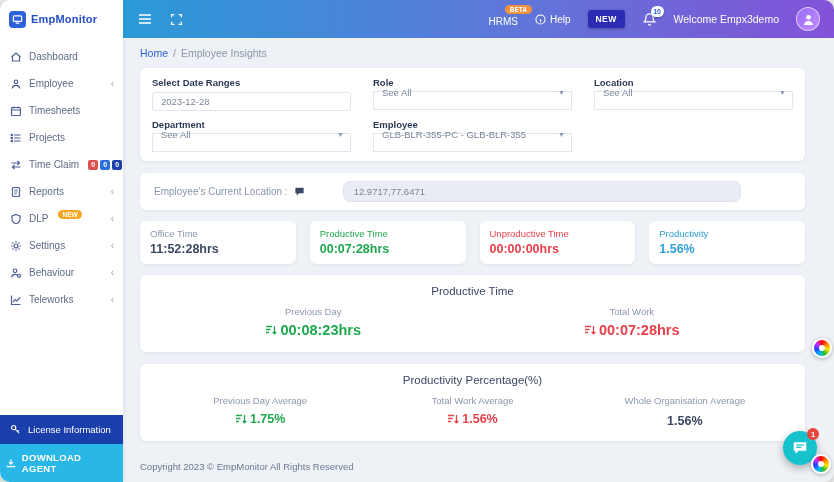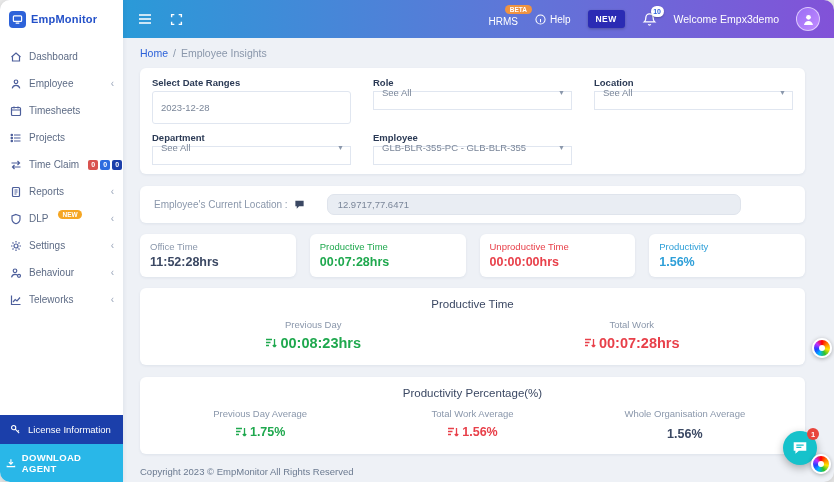--- a/index.html
+++ b/index.html
@@ -40,25 +40,25 @@
 
   
   .content{flex:1;padding:9px 29px 10px 17px;display:flex;flex-direction:column;overflow:hidden;}
   .breadcrumb{font-size:10.5px;color:#8a97ab;margin-bottom:9px;display:flex;gap:5px;align-items:center;}
   .bc-home{color:#2d62d9;cursor:pointer;}
   .card{background:#fff;border-radius:6px;box-shadow:0 1px 3px rgba(40,60,100,.08);}
 
   .filter-card{padding:9px 12px;margin-bottom:12px;}
   .fgrid{display:grid;grid-template-columns:1fr 1fr 1fr;column-gap:22px;row-gap:8px;}
   .fld label{display:block;font-size:9.5px;font-weight:bold;color:#2b3a55;margin-bottom:3px;}
-  .inp{width:100%;height:33px;border:1px solid #e0e6f0;border-radius:3px;font-size:9.5px;color:#7a8699;padding:0 8px;background:#fff;outline:none;}
+  .inp{width:100%;height:19px;border:1px solid #e0e6f0;border-radius:3px;font-size:9.5px;color:#7a8699;padding:0 8px;background:#fff;outline:none;}
   .select{position:relative;display:flex;align-items:center;height:19px;border:1px solid #e0e6f0;border-radius:0;font-size:9.5px;color:#7a8699;padding:0 16px 16px 8px;background:#fff;cursor:pointer;}
   .caret{position:absolute;right:6px;font-size:7px;color:#8a97ab;}
 
-  .loc-card{padding:8px 14px;margin-bottom:11px;display:flex;align-items:center;}
+  .loc-card{padding:8px 14px;margin-bottom:11px;display:flex;align-items:center;gap:16px;}
   .loc-label{font-size:10px;color:#8a97ab;display:flex;align-items:center;gap:6px;white-space:nowrap;}
   .loc-value{flex:1;margin-left:22px;margin-right:50px;background:#e9edf3;border:1px solid #dfe4ec;border-radius:7px;height:21px;display:flex;align-items:center;padding:0 10px;font-size:9.5px;color:#7a8699;}
 
   .stats{display:grid;grid-template-columns:1fr 1fr 1fr 1fr;gap:14px;margin-bottom:11px;}
   .stat{padding:7px 10px 8px;}
   .stat .s-label{font-size:9.5px;margin-bottom:3px;}
   .stat .s-value{font-size:12.5px;font-weight:bold;}
   .c-gray{color:#8a97ab;} .c-dark{color:#3b4863;} .c-green{color:#1fa84e;} .c-red{color:#e8404a;} .c-blue{color:#2e9fd8;}
 
   .panel{padding:10px 14px 12px;margin-bottom:12px;}

